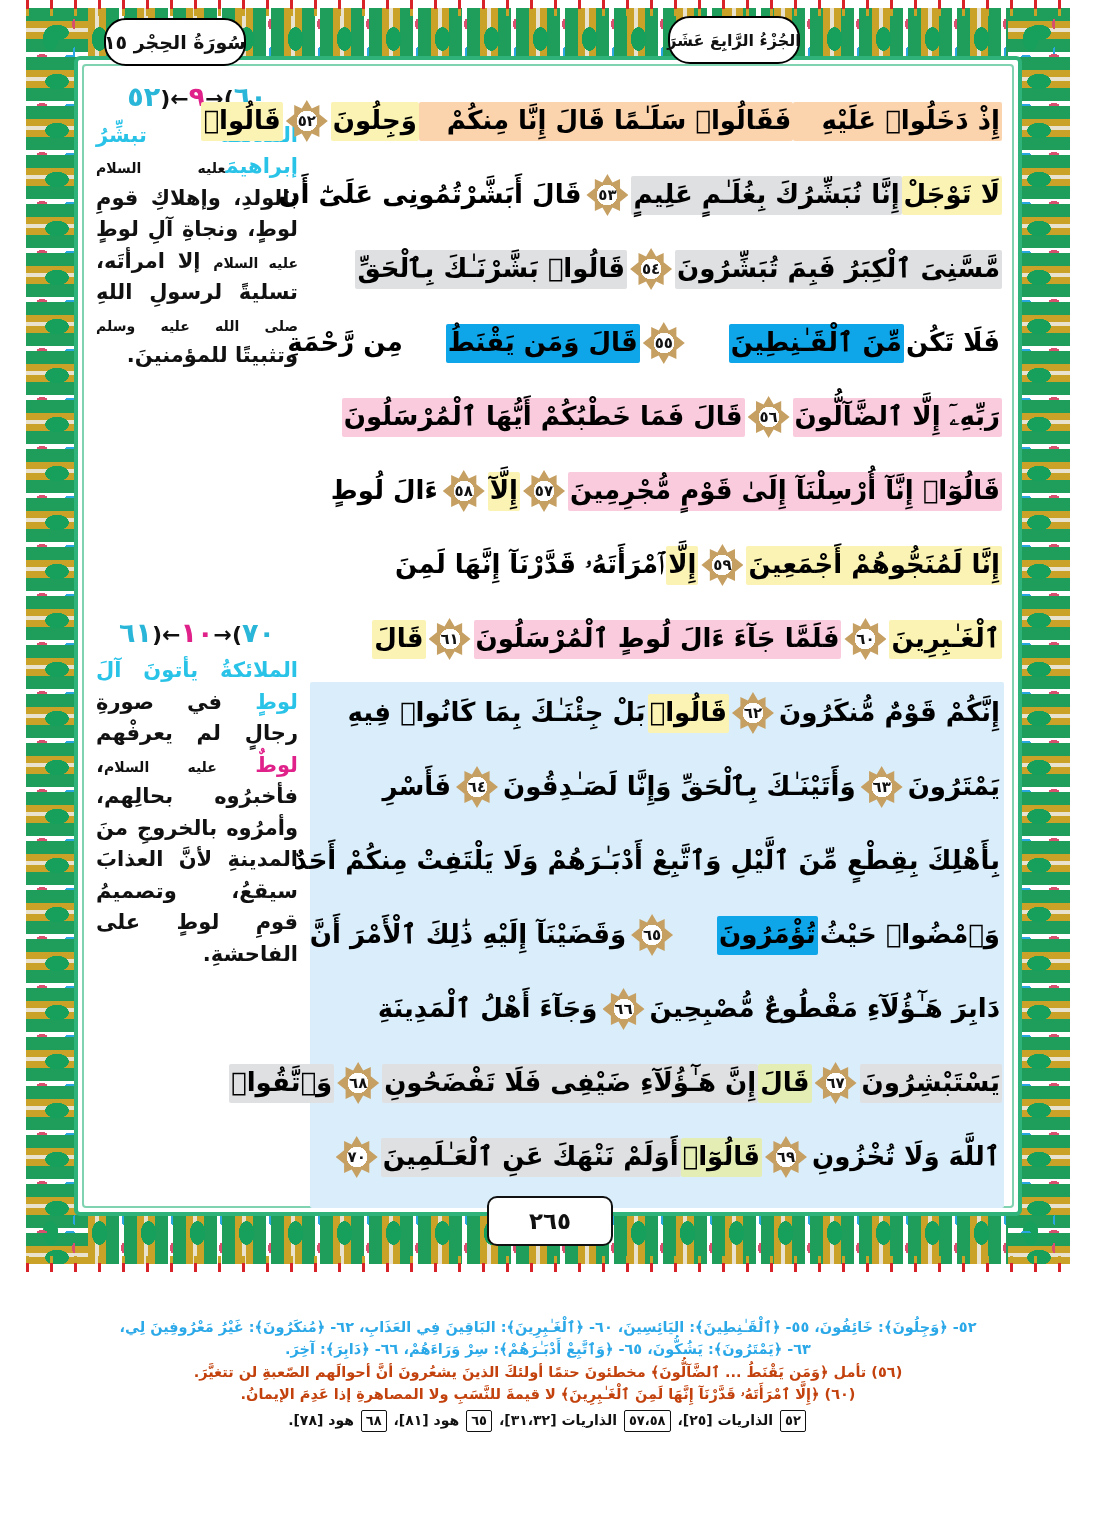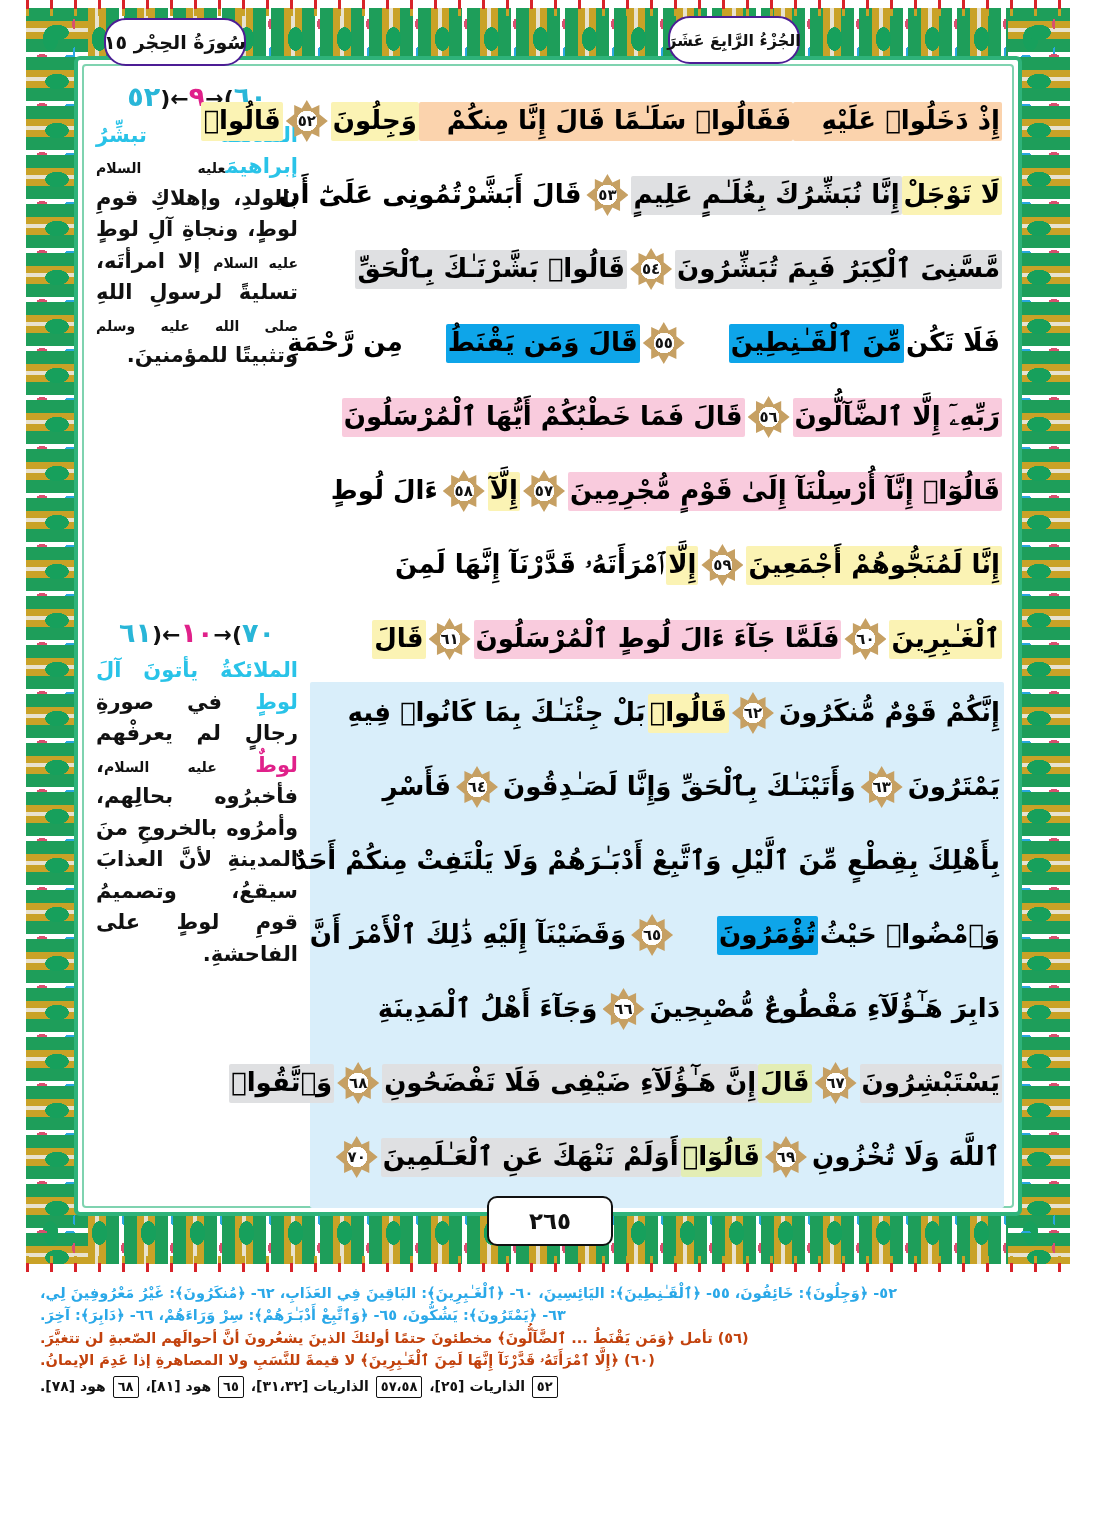--- a/index.html
+++ b/index.html
@@ -88,21 +88,21 @@
     border:4px solid #2fb37a;border-radius:6px;box-sizing:border-box;background:#fff;
   }
   .inner-rule-b{
     position:absolute;left:82px;top:64px;width:932px;height:1144px;
     border:2px solid #7fd3b0;border-radius:4px;box-sizing:border-box;
   }
 
   
   .cartouche{
     position:absolute;height:44px;background:#ffffff;
-    border:2px solid #4c1d95;border-radius:22px;
+    border:2px solid #000000;border-radius:22px;
     display:flex;align-items:center;justify-content:center;
     font-family:"DejaVu Sans","Liberation Sans",sans-serif;
     font-weight:700;color:#111;white-space:nowrap;z-index:6;
   }
   #surah-cartouche{left:104px;top:18px;width:138px;font-size:19px;}
   #juz-cartouche{left:668px;top:16px;width:128px;font-size:16px;}
 
   
   #page-number-badge{
     position:absolute;left:487px;top:1196px;width:122px;height:46px;
@@ -185,22 +185,22 @@
     color:#111;font-weight:700;font-size:21px;line-height:1.5;
   }
   .note-body .pink{color:#e0218a;}
   .honorific{font-size:14px;color:#111;}
 
   
   .note-gap{height:224px;}
 
   
   #footnotes{
-    position:absolute;left:40px;top:1282px;width:1016px;
-    direction:rtl;text-align:left;
+    position:absolute;left:40px;top:1316px;width:1016px;
+    direction:rtl;text-align:center;
   }
   .fn-line{
     font-size:14.5px;font-weight:700;line-height:1.55;white-space:nowrap;
     font-family:"DejaVu Sans","Liberation Sans",sans-serif;
   }
   .fn-glossary{color:#2aa8e8;}
   .fn-reflect{color:#c2410c;}
   .fn-refs{color:#111;font-size:14px;margin-top:4px;}
   .fn-refs .boxnum{
     display:inline-block;border:1.5px solid #111;padding:0px 4px;margin:0 2px;

